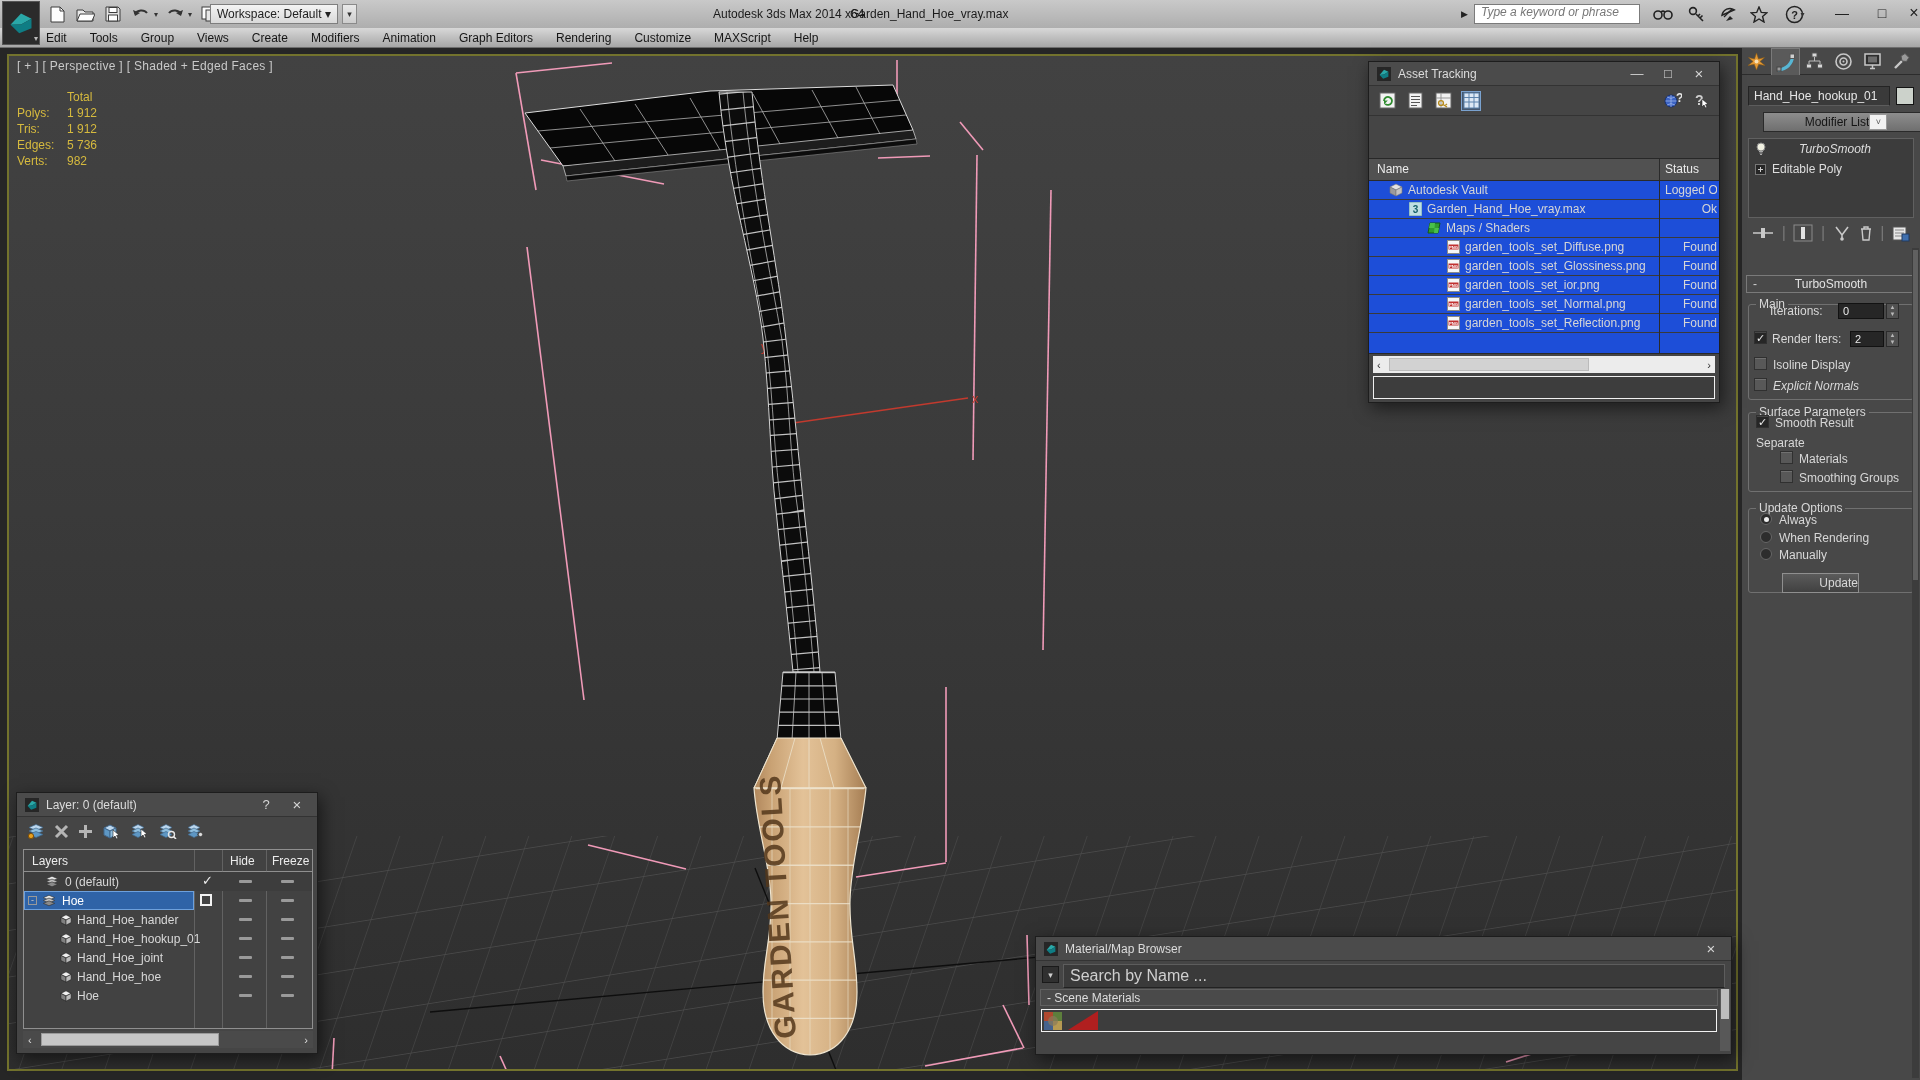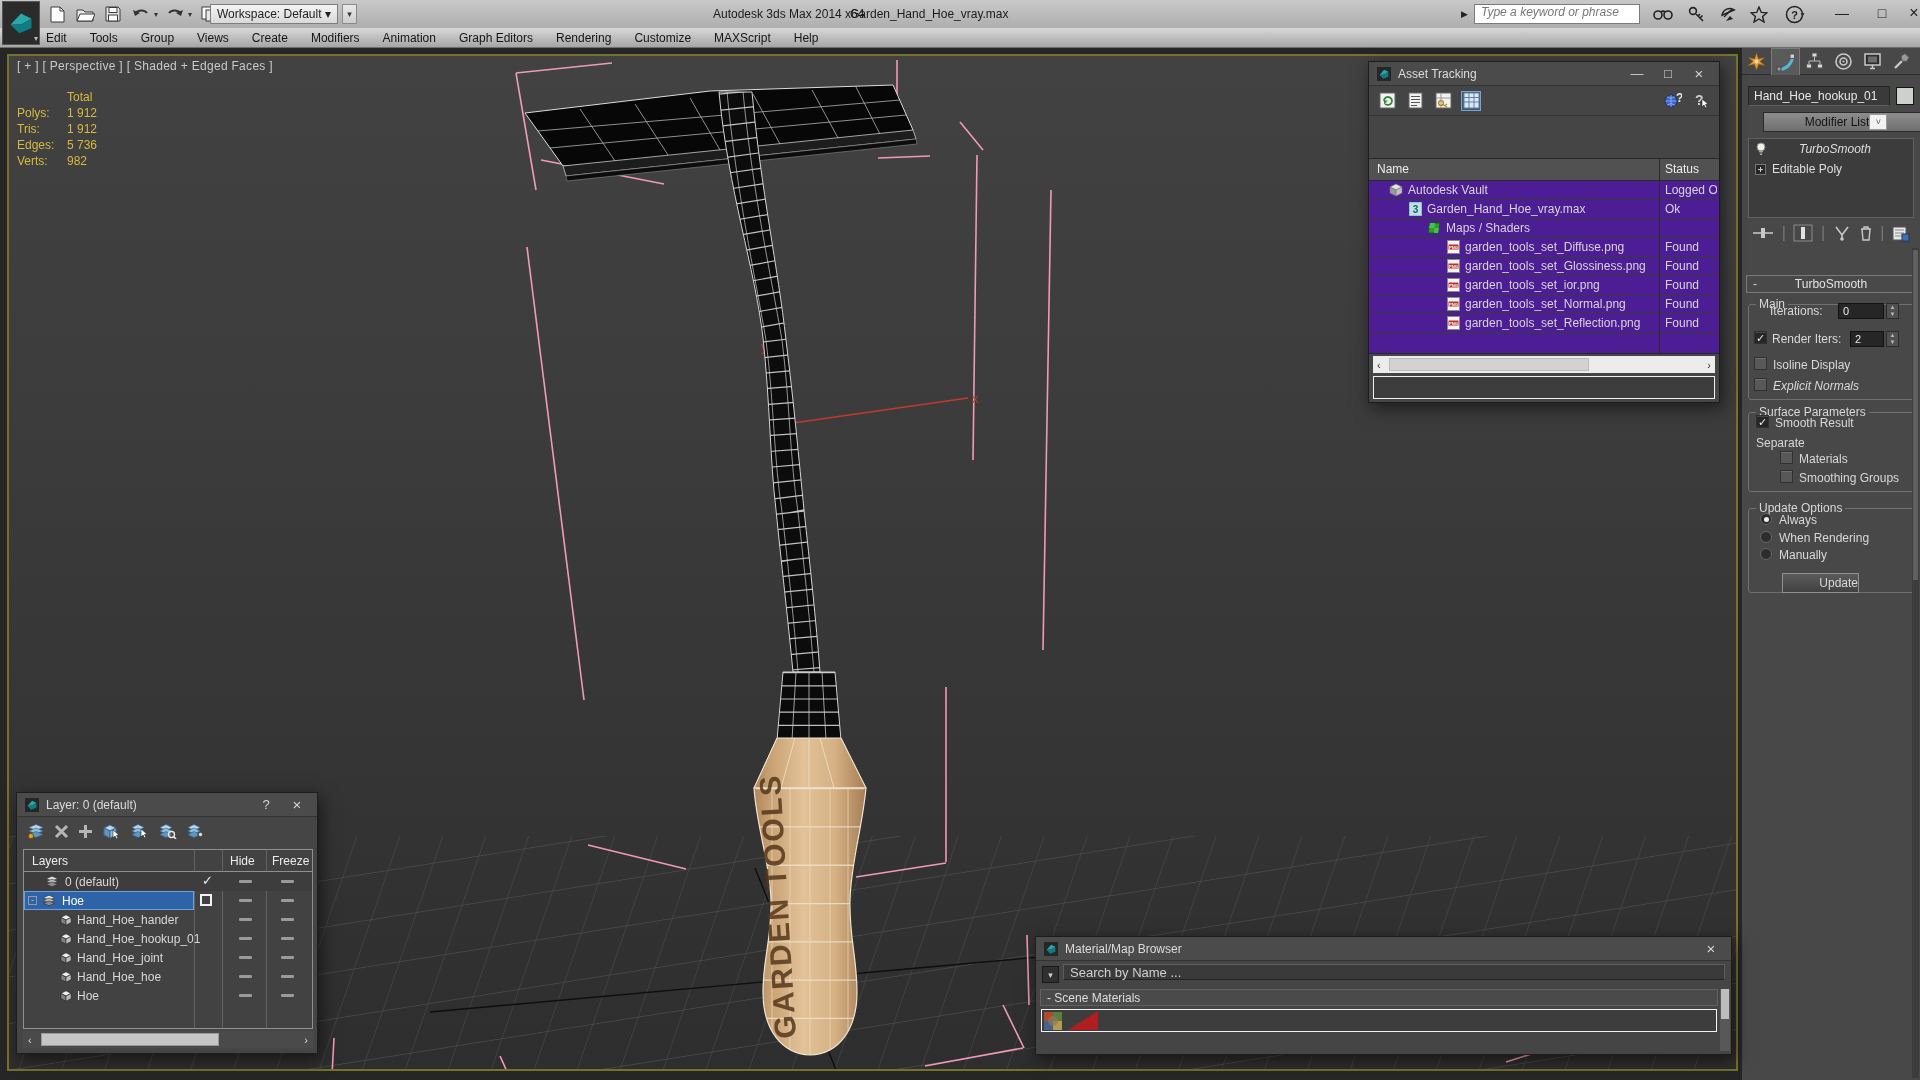--- a/index.html
+++ b/index.html
@@ -34,21 +34,21 @@
   .wtb{height:24px;display:flex;align-items:center;padding:0 8px;gap:7px;background:#4b4b4b;border-bottom:1px solid #333;}
   .wtb .t{font-size:12px;color:#dcdcdc;flex:1;}
   .wbtn{width:24px;text-align:center;font-size:13px;color:#d5d5d5;}
   
   .atmenu{font-size:12px;color:#e0e0e0;padding:4px 10px 0 10px;line-height:18px;}
   .atmenu span{margin-right:22px;}
   .attb{height:30px;display:flex;align-items:center;gap:8px;padding:0 8px;border-bottom:1px solid #333;}
   .attb .sp{flex:1;}
   .aticon{width:20px;height:20px;display:flex;align-items:center;justify-content:center;}
   .aticon.sel{border:1px solid #7aa2cf;background:#46586e;}
-  .attable{position:absolute;left:0px;top:96px;width:350px;height:196px;border-top:1px solid #282828;border-bottom:1px solid #282828;background:#4c1d95;overflow:hidden;}
+  .attable{position:absolute;left:0px;top:96px;width:350px;height:196px;border-top:1px solid #282828;border-bottom:1px solid #282828;background:#1d4ed8;overflow:hidden;text-align:right;}
   .athead{height:22px;background:#515151;border-bottom:1px solid #2a2a2a;position:relative;font-size:12px;color:#ececec;}
   .athead .n{position:absolute;left:8px;top:3px;}
   .athead .s{position:absolute;left:296px;top:3px;}
   .atcol{position:absolute;left:290px;top:0;width:1px;height:196px;background:#2a2a2a;}
   .atrow{height:19px;border-bottom:1px solid #3a3a3a;position:relative;font-size:12px;color:#d6d6d6;display:flex;align-items:center;}
   .atrow .nm{white-space:nowrap;overflow:hidden;max-width:250px;margin-left:5px;}
   .atrow .st{position:absolute;left:296px;width:52px;white-space:nowrap;overflow:hidden;}
   .hscroll{position:absolute;height:17px;background:#ececec;display:flex;align-items:center;justify-content:space-between;font-size:11px;color:#333;}
   .hthumb{position:absolute;top:2px;height:13px;background:#d2d2d2;border:1px solid #bbb;}
   .atstatus{position:absolute;left:4px;top:314px;width:342px;height:23px;background:#3d3d3d;border:1px solid #f0f0f0;}
@@ -62,21 +62,21 @@
   .lvline{position:absolute;top:0;width:1px;height:180px;background:#7d7d7d;opacity:.55;}
   .lrow{height:19px;position:relative;font-size:12px;color:#d8d8d8;display:flex;align-items:center;}
   .lrow.first{background:#3d3d3d;}
   .dash{position:absolute;width:13px;height:3px;background:#9a9a9a;border-radius:1px;top:8px;}
   .lsel{position:absolute;left:0;top:0;width:170px;height:19px;background:#2f63a7;border:1px solid #6da0dc;}
   .selbox{position:absolute;left:176px;top:3px;width:12px;height:12px;border:2px solid #f2f2f2;background:#424242;}
   .lcheck{position:absolute;left:178px;top:1px;color:#eee;font-size:13px;}
   .expander{width:9px;height:9px;border:1px solid #999;color:#ccc;font-size:9px;line-height:7px;text-align:center;margin-left:4px;}
   
   .mbsearchbtn{position:absolute;left:6px;top:29px;width:17px;height:17px;background:#303030;border:1px solid #1a1a1a;color:#cfcfcf;font-size:9px;display:flex;align-items:center;justify-content:center;}
-  .mbsearch{position:absolute;left:27px;top:27px;width:662px;height:16px;background:#3a3a3a;border:1px solid #5d5d5d;border-bottom-color:#222;font-size:13px;color:#cfcfcf;display:flex;align-items:center;padding:0 6px;}
+  .mbsearch{position:absolute;left:27px;top:27px;width:662px;height:24px;background:#3a3a3a;border:1px solid #5d5d5d;border-bottom-color:#222;font-size:16px;color:#cfcfcf;display:flex;align-items:center;padding:0 6px;}
   .mbsection{position:absolute;left:4px;top:52px;width:678px;height:17px;background:#4a4a4a;border:1px solid #616161;font-size:12px;color:#dedede;display:flex;align-items:center;padding:0 6px;}
   .mbrow{position:absolute;left:5px;top:72px;width:676px;height:23px;background:#3d3d3d;border:1px solid #f2f2f2;display:flex;align-items:center;gap:6px;padding:0 2px;font-size:12px;color:#f0f0f0;}
   .mbrow .lbl{flex:1;white-space:nowrap;overflow:hidden;}
   .redtri{width:30px;height:19px;background:#b01f1f;clip-path:polygon(0 100%,100% 0,100% 100%);}
   .vscroll{position:absolute;left:684px;top:52px;width:10px;height:62px;background:#585858;}
   .vthumb{position:absolute;left:1px;top:0;width:8px;height:30px;background:#bdbdbd;}
   
   .cmdpanel{position:absolute;left:1742px;top:48px;width:178px;height:1032px;background:#484848;z-index:10;}
   .cptabs{position:absolute;left:0;top:0;width:178px;height:27px;display:flex;border-bottom:1px solid #2c2c2c;}
   .cptab{width:29px;height:27px;display:flex;align-items:center;justify-content:center;}

